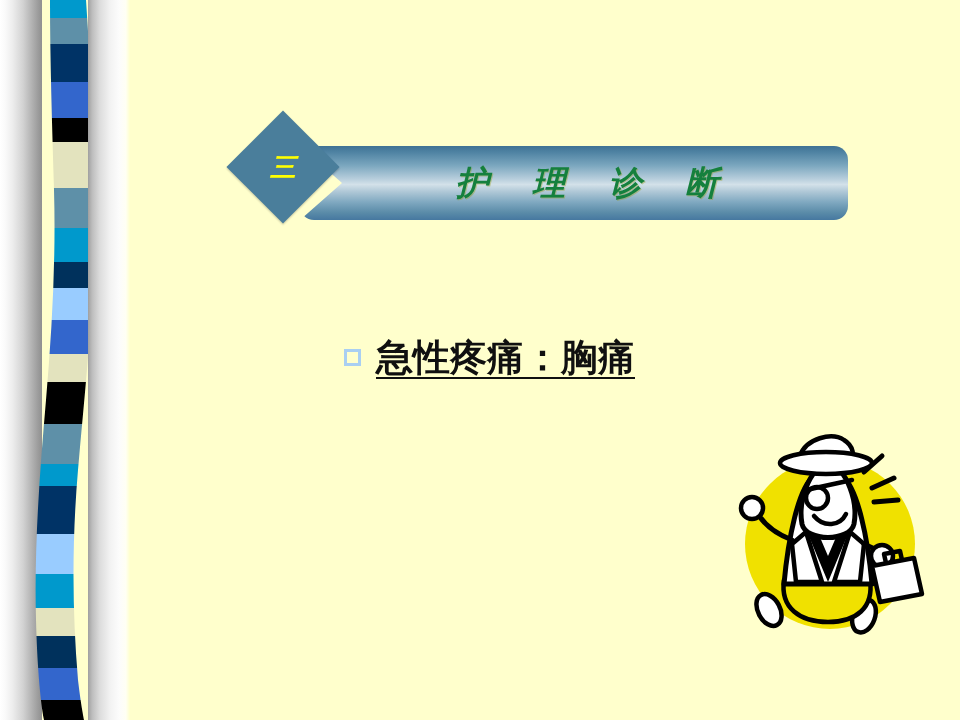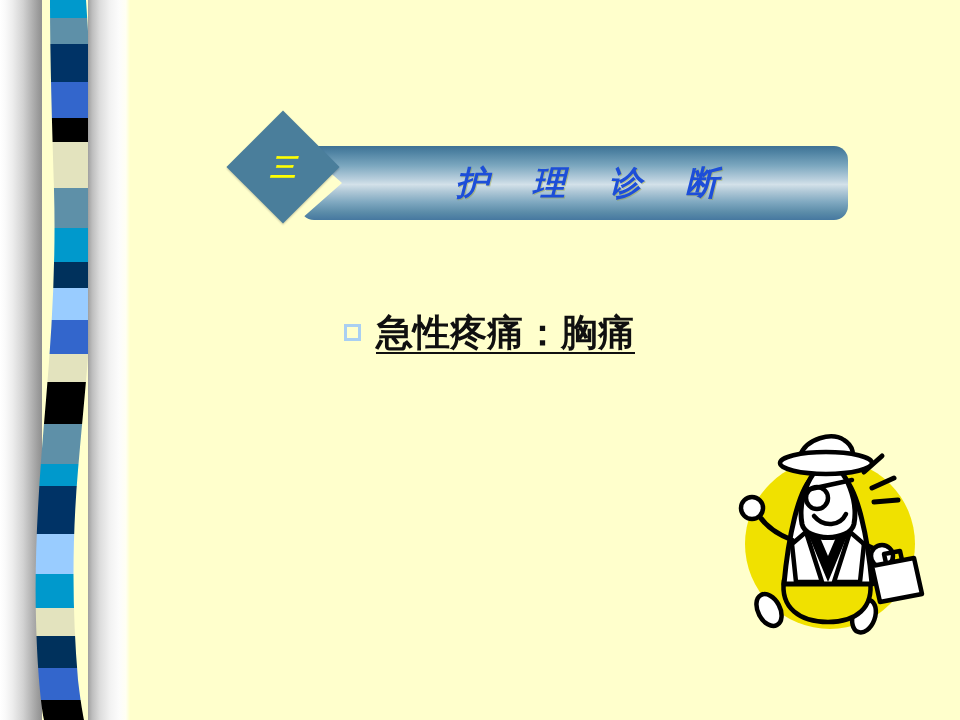--- a/index.html
+++ b/index.html
@@ -132,20 +132,21 @@
     position: absolute;
     left: 344px;
     top: 306px;
     width: 520px;
   }
   .bullet-row {
     display: flex;
     align-items: center;
     margin-bottom: 14px;
     height: 52px;
+    margin-top: 25px;
   }
   .bullet-marker {
     width: 17px;
     height: 17px;
     border: 3px solid #A9CFF2;
     box-sizing: border-box;
     margin-right: 15px;
     flex: 0 0 auto;
   }
   .bullet-text {
@@ -197,21 +198,21 @@
         <div class="sb-block" style="top: 574px; height: 34px; background: rgb(0, 153, 204);"></div>
         <div class="sb-block" style="top: 608px; height: 28px; background: rgb(227, 227, 190);"></div>
         <div class="sb-block" style="top: 636px; height: 32px; background: rgb(0, 49, 92);"></div>
         <div class="sb-block" style="top: 668px; height: 32px; background: rgb(51, 102, 204);"></div>
         <div class="sb-block" style="top: 700px; height: 20px; background: rgb(0, 0, 0);"></div>
       </div>
     <div class="sb-shadow-right"></div>
   </div>
 
   <div id="title-banner"></div>
-  <div id="title-banner-text" style="color: #1d4ed8;">护 理 诊 断</div>
+  <div id="title-banner-text" style="color: #15803d;">护 理 诊 断</div>
   <div id="title-diamond" style="background: rgb(74, 126, 155);"></div>
   <div id="title-diamond-label" style="color: rgb(255, 255, 0);">三</div>
 
   <div id="bullet-list">
 
     <div class="bullet-row">
       <span class="bullet-marker" style="border-color: rgb(169, 207, 242);"></span>
       <span class="bullet-text">急性疼痛：胸痛</span>
     </div>
 

